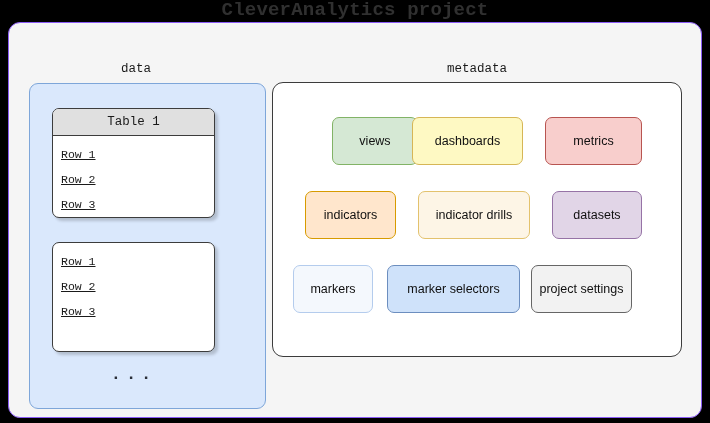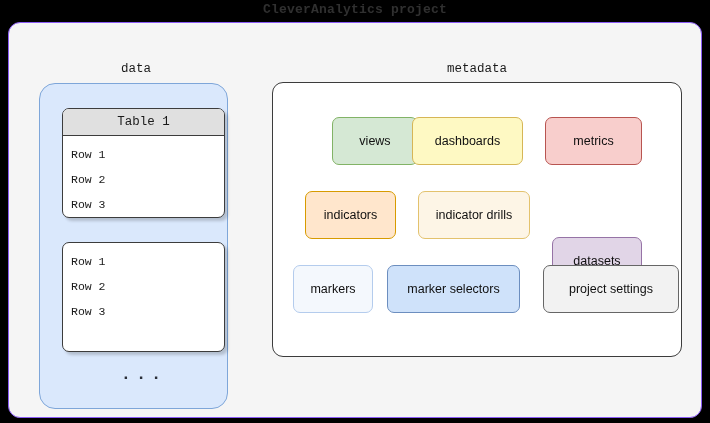--- a/index.html
+++ b/index.html
@@ -16,21 +16,21 @@
   }
 
   
   #diagram-title {
     position: absolute;
     left: 0;
     top: 2px;
     width: 710px;
     text-align: center;
     font-family: "Liberation Mono", "DejaVu Sans Mono", monospace;
-    font-size: 13px;
+    font-size: 19px;
     font-weight: bold;
     color: #303030;
     letter-spacing: 0.2px;
     line-height: 16px;
   }
 
   
   #project-container {
     position: absolute;
     left: 8px;
@@ -51,27 +51,27 @@
     color: #1a1a1a;
     text-align: center;
     line-height: 16px;
   }
   #data-label  { left: 22px;  top: 38px;  width: 210px; }
   #metadata-label { left: 263px; top: 38px; width: 410px; }
 
   
   #data-panel {
     position: absolute;
-    left: 30px;
+    left: 20px;
     top: 60px;
-    width: 189px;
+    width: 237px;
     height: 326px;
     background: #dae8fc;
     border: 1px solid #7ea6d9;
-    border-radius: 16px;
+    border-radius: 9px;
     box-sizing: border-box;
   }
 
   
   .table-card {
     position: absolute;
     left: 22px;
     width: 163px;
     background: #ffffff;
     border: 1px solid #3c3c3c;
@@ -97,20 +97,21 @@
   .table-body {
     padding: 6px 0 0 8px;
     box-sizing: border-box;
   }
   .table-row {
     font-family: "Liberation Mono", "DejaVu Sans Mono", monospace;
     font-size: 11.5px;
     color: #1a1a1a;
     line-height: 25px;
     height: 25px;
+    text-decoration: underline;
   }
 
   
   #data-ellipsis {
     position: absolute;
     left: 0;
     top: 282px;
     width: 207px;
     text-align: center;
     font-family: "Liberation Mono", "DejaVu Sans Mono", monospace;
@@ -150,25 +151,25 @@
     color: #101010;
     white-space: nowrap;
   }
   
   #tile-views        { left: 32px;  top: 34px;  width: 86px; margin-left: 27px; }
   #tile-dashboards   { left: 139px; top: 34px;  width: 111px; }
   #tile-metrics      { left: 272px; top: 34px;  width: 97px; }
   
   #tile-indicators   { left: 32px;  top: 108px; width: 91px; border-radius: 7px; }
   #tile-indicator-drills { left: 145px; top: 108px; width: 112px; }
-  #tile-datasets     { left: 279px; top: 108px; width: 90px; margin-top: 46px; }
+  #tile-datasets     { left: 279px; top: 108px; width: 90px; }
   
   #tile-markers      { left: 20px;  top: 182px; width: 80px; }
   #tile-marker-selectors { left: 114px; top: 182px; width: 133px; }
-  #tile-project-settings { left: 258px; top: 182px; width: 136px; margin-left: 12px; }
+  #tile-project-settings { left: 258px; top: 182px; width: 101px; }
 </style>
 </head>
 <body>
 
 <div id="diagram-title">CleverAnalytics project</div>
 
 <div id="project-container">
 
   <div class="section-label" id="data-label">data</div>
 

